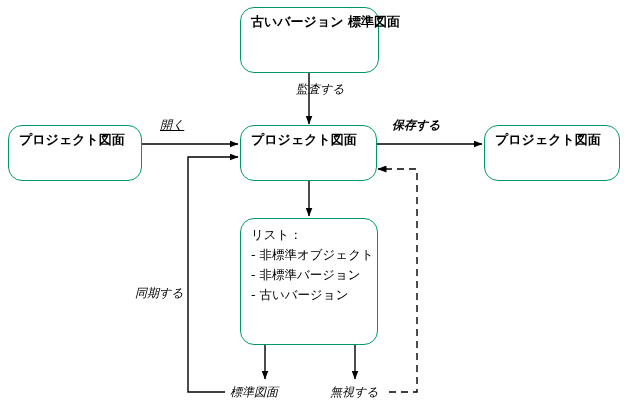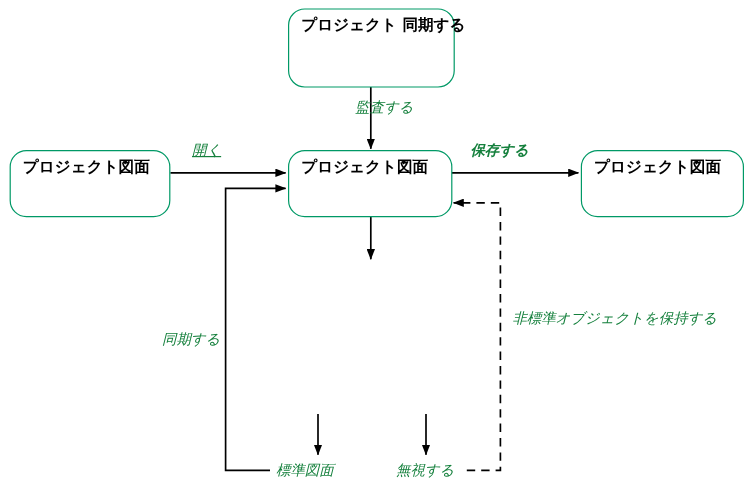--- a/index.html
+++ b/index.html
@@ -48,21 +48,21 @@
     font-weight: normal;
     line-height: 20px;
     white-space: nowrap;
     color: #000000;
   }
   .list-label div { white-space: nowrap; }
   .edge-label {
     position: absolute;
     font-size: 12px;
     font-style: italic;
-    color: #15803d;
+    color: #000000;
     white-space: nowrap;
     line-height: 14px;
   }
 </style>
 </head>
 <body>
 
 <div id="canvas">
 
   <svg class="layer" viewBox="0 0 627 412" xmlns="http://www.w3.org/2000/svg">
@@ -83,43 +83,50 @@
     <line x1="265" y1="345" x2="265" y2="379" stroke="#000000" stroke-width="1.4" marker-end="url(#arrowhead)"></line>
 
     <polyline points="225,392 188,392 188,157 238,157" fill="none" stroke="#000000" stroke-width="1.4" marker-end="url(#arrowhead)"></polyline>
 
     <line x1="355" y1="345" x2="355" y2="379" stroke="#000000" stroke-width="1.4" marker-end="url(#arrowhead)"></line>
 
     <polyline points="389,392 417,392 417,169 378,169" fill="none" stroke="#000000" stroke-width="1.4" stroke-dasharray="7,5" marker-end="url(#arrowhead)"></polyline>
   </svg>
 
   <div class="node" style="left:240px; top:7px; width:139px; height:66px;">
-    <span class="node-label">プロジェクト 同期する</span>
+    <span class="node-label">古いバージョン 標準図面</span>
   </div>
 
   <div class="node" style="left:8px; top:125px; width:134px; height:56px;">
     <span class="node-label">プロジェクト図面</span>
   </div>
 
   <div class="node" style="left:240px; top:125px; width:137px; height:56px;">
     <span class="node-label">プロジェクト図面</span>
   </div>
 
   <div class="node" style="left:484px; top:125px; width:136px; height:56px;">
     <span class="node-label">プロジェクト図面</span>
   </div>
 
+  <div class="node" style="left:240px; top:218px; width:138px; height:127px;">
+    <div class="list-label">
+      <div>リスト：</div>
+      <div>- 非標準オブジェクト</div>
+      <div>- 非標準バージョン</div>
+      <div>- 古いバージョン</div>
+    </div>
+  </div>
 
   <span class="edge-label" style="left:296px; top:82px;">監査する</span>
 
   <span class="edge-label" style="left:160px; top:118px;text-decoration:underline;">開く</span>
 
   <span class="edge-label" style="left:392px; top:118px;font-weight:bold;">保存する</span>
 
-  <span class="edge-label" style="left:135px; top:276px;">同期する</span>
+  <span class="edge-label" style="left:135px; top:286px;">同期する</span>
 
   <span class="edge-label" style="left:230px; top:385px;">標準図面</span>
 
   <span class="edge-label" style="left:330px; top:385px;text-align:center;">無視する</span>
 
-  <span class="edge-label" style="left:427px; top:258px;">非標準オブジェクトを保持する</span>
 
 </div>
 
 </body></html>

